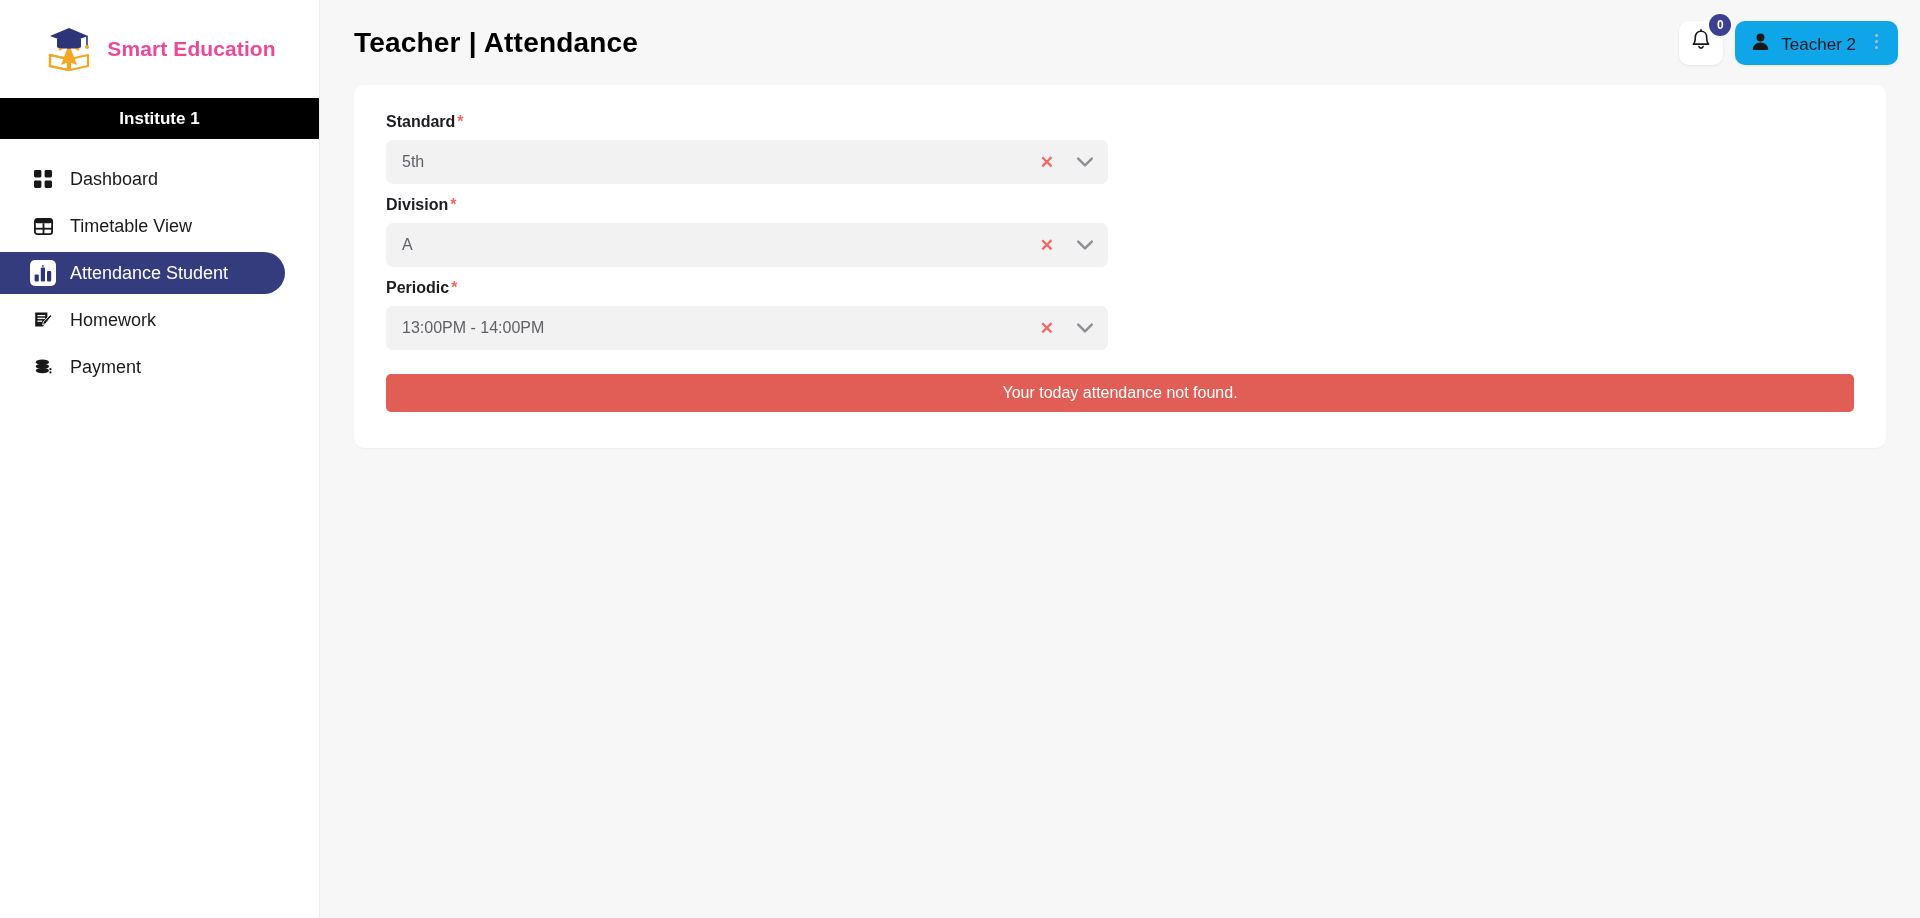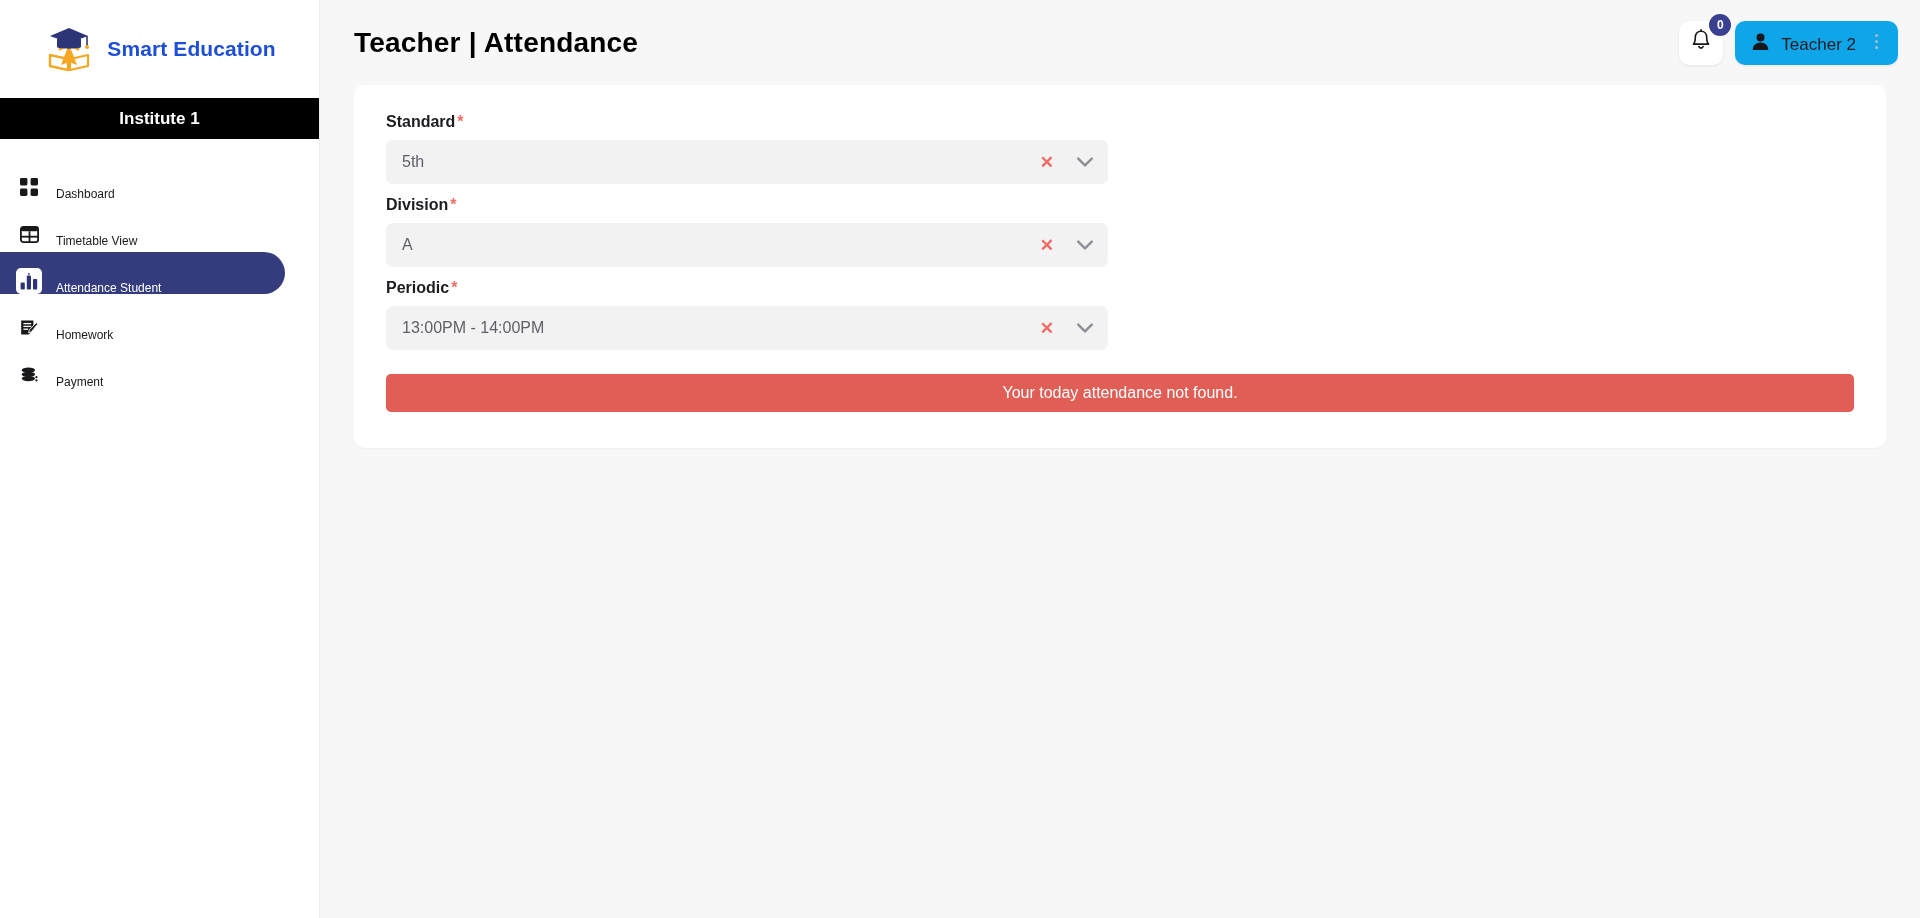--- a/index.html
+++ b/index.html
@@ -27,46 +27,46 @@
     display: flex;
     align-items: center;
     justify-content: center;
     gap: 12px;
     padding: 0 14px;
   }
   .brand-logo { width: 52px; height: 52px; flex: 0 0 52px; }
   .brand-title {
     font-size: 21px;
     font-weight: 700;
-    color: #1d4ed8;
+    color: #ec4899;
     letter-spacing: .1px;
     white-space: nowrap;
   }
   .institute-bar {
     background: #000000;
     color: #ffffff;
     height: 41px;
     display: flex;
     align-items: center;
     justify-content: center;
     font-size: 17px;
     font-weight: 600;
   }
   .nav { padding: 14px 0 0 0; }
   .nav-item {
     display: flex;
-    align-items: flex-end;
+    align-items: center;
     gap: 14px;
     height: 42px;
     margin: 5px 34px 5px 0;
-    padding-left: 16px;
+    padding-left: 30px;
     border-radius: 0 21px 21px 0;
     cursor: pointer;
     color: #1a1a1e;
-    font-size: 12px;
+    font-size: 18px;
   }
   .nav-item .nav-label { line-height: 1; }
   .nav-item.active {
     background: #343c7d;
     color: #ffffff;
   }
   .nav-icon {
     width: 26px;
     height: 26px;
     flex: 0 0 26px;

